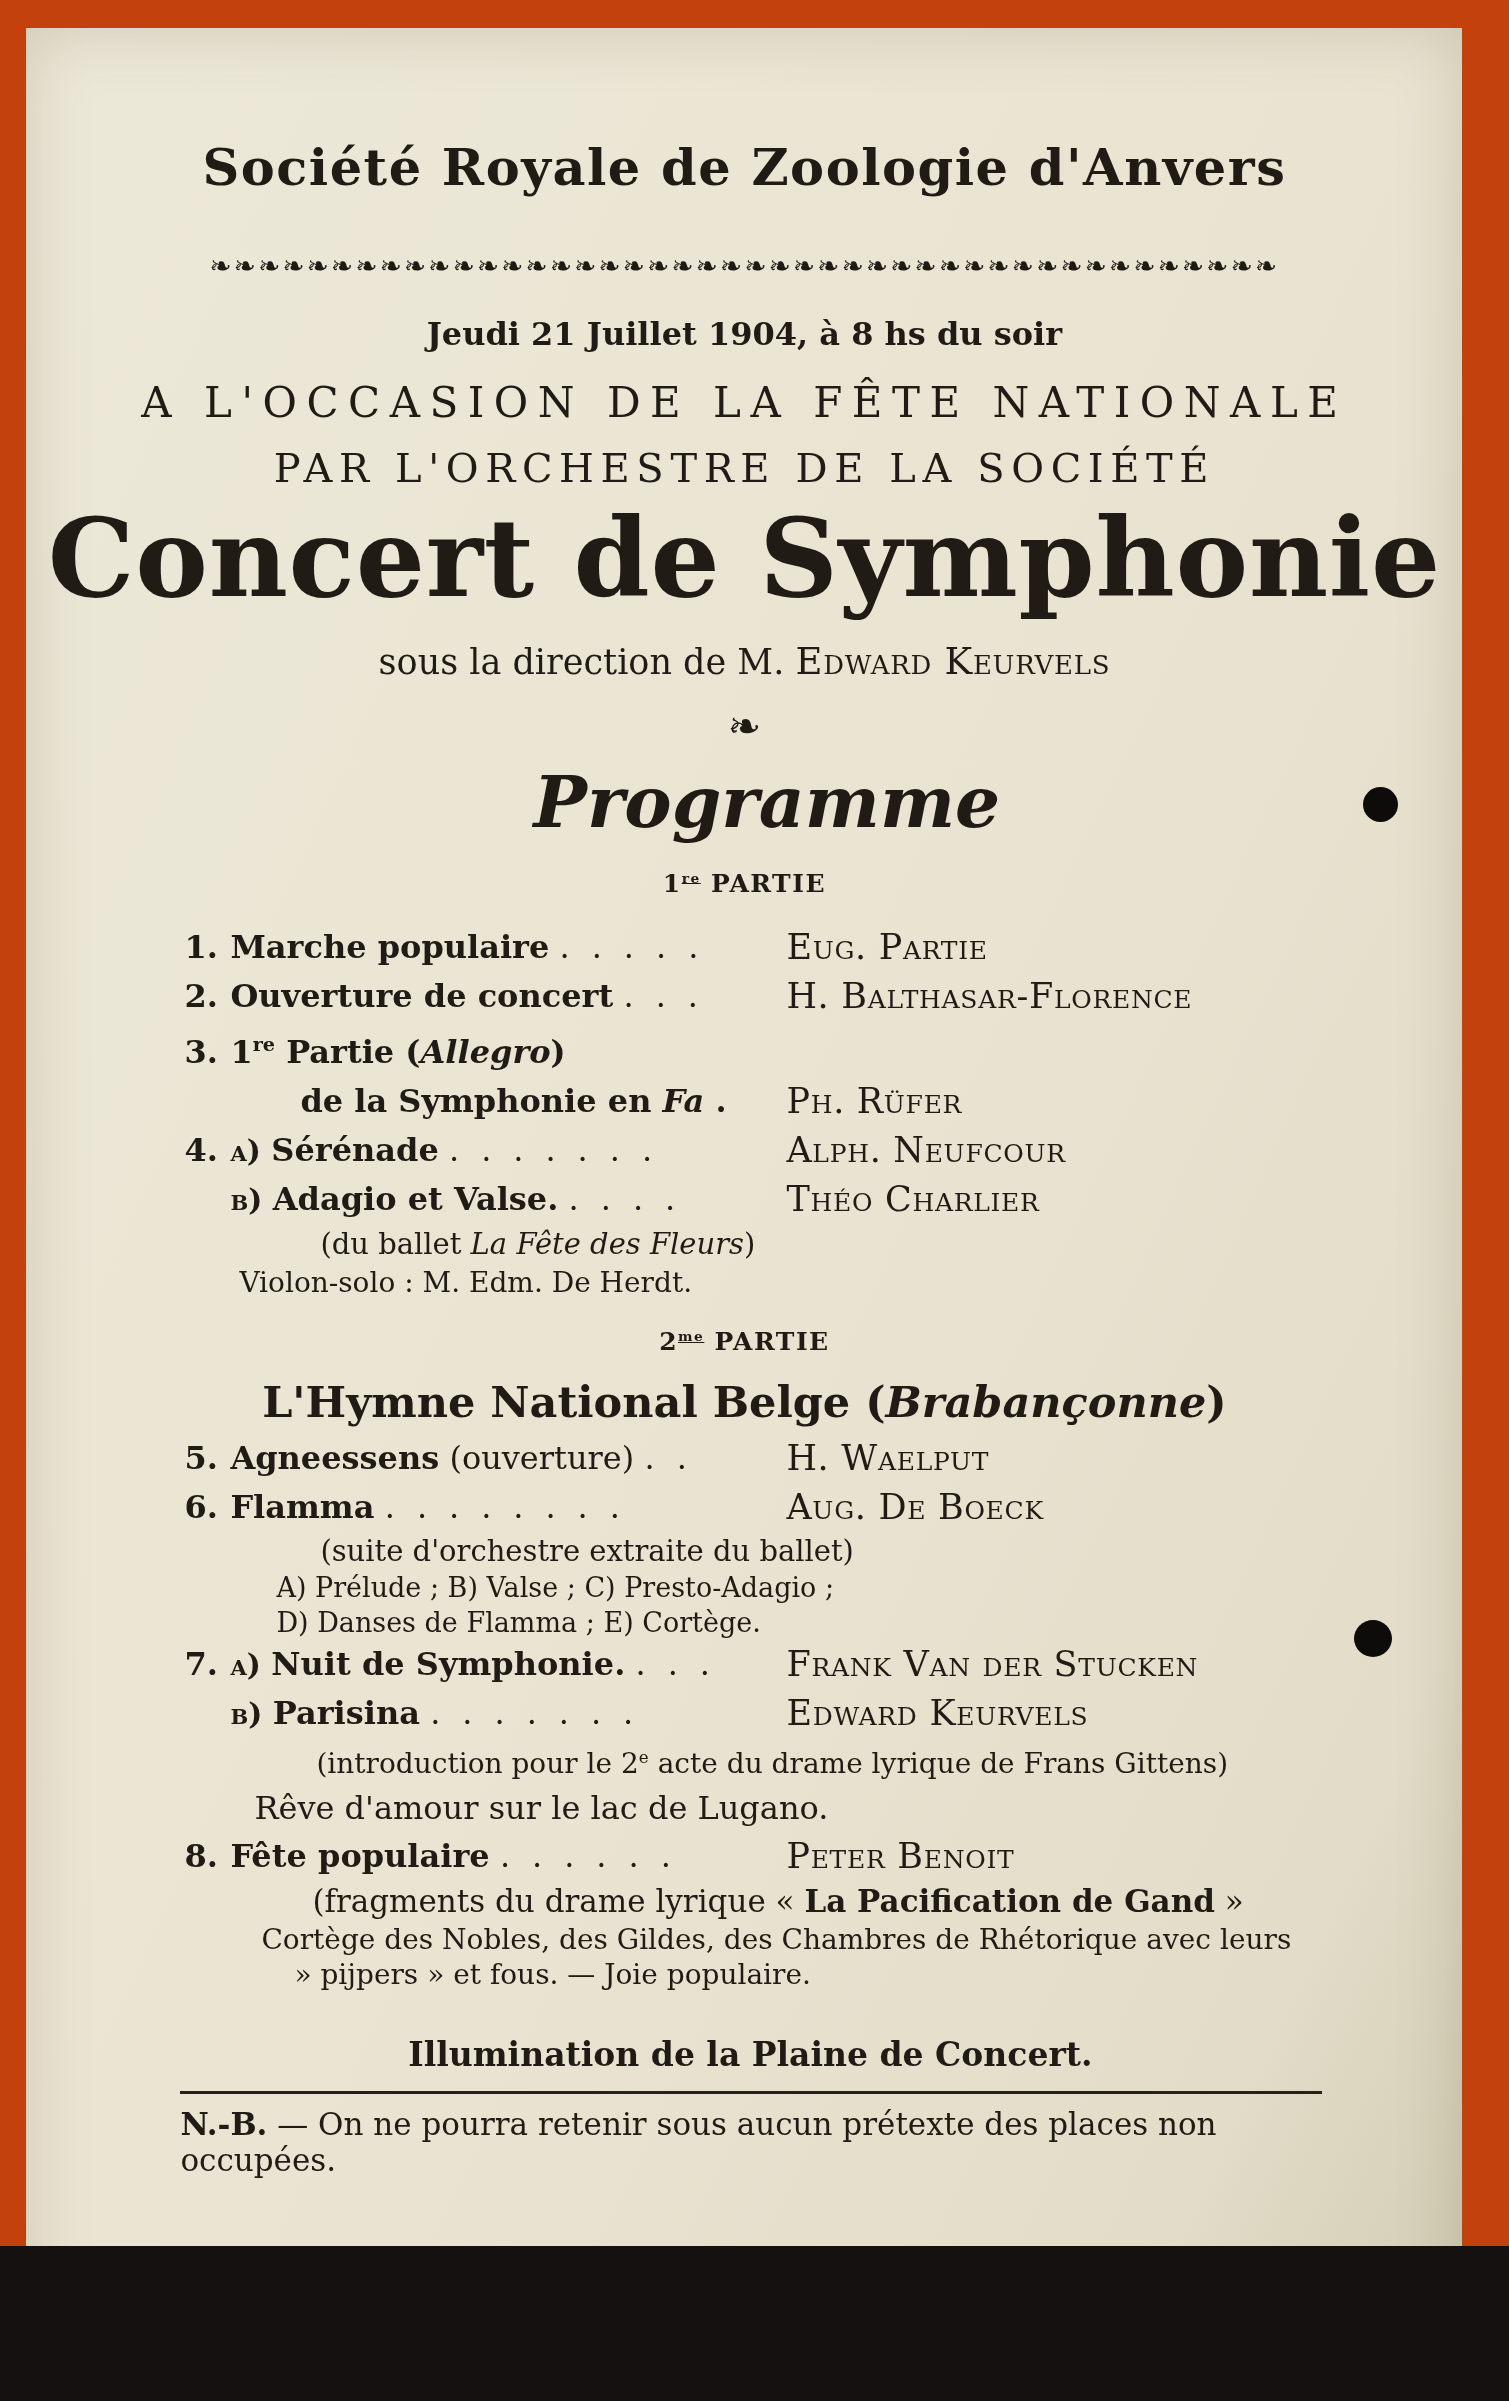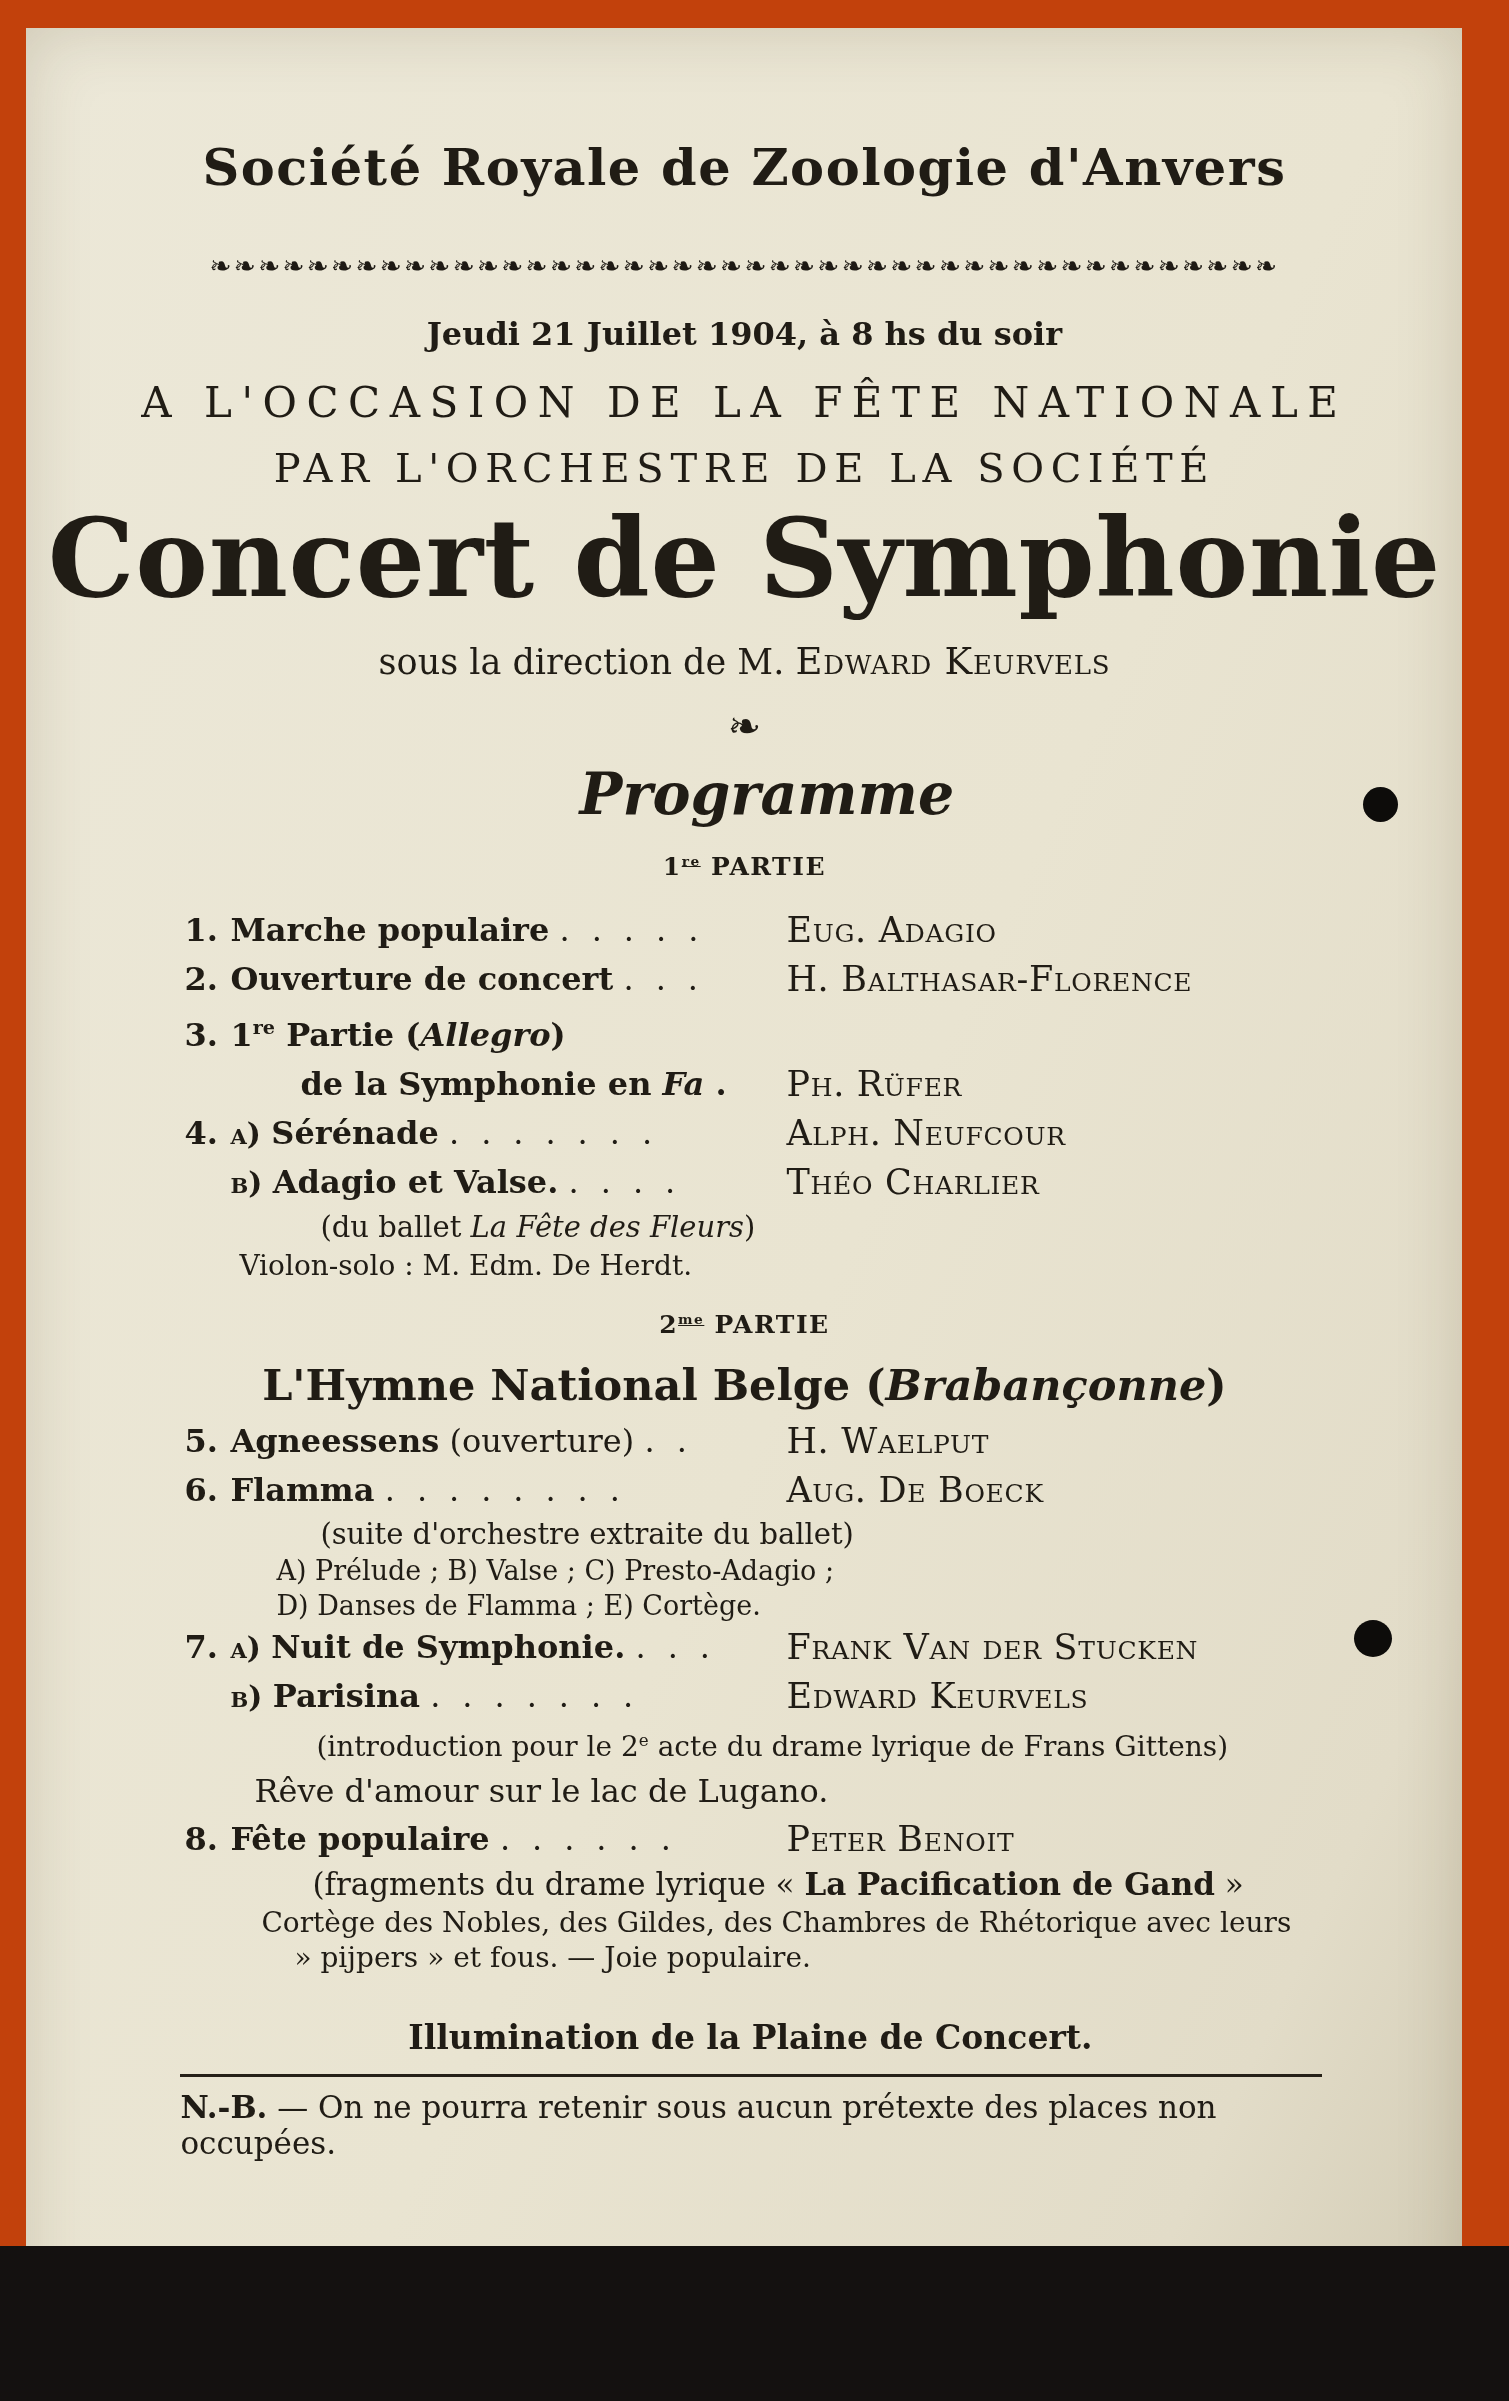--- a/index.html
+++ b/index.html
@@ -18,21 +18,21 @@
   .society { font-size:51px; font-weight:bold; letter-spacing:1.5px; }
   .ornament-row { margin-top:53px; font-size:26.4px; letter-spacing:2.2px; color:#1e1a14;
     font-family:"DejaVu Sans", sans-serif; }
   .datetime { margin-top:34px; font-size:32px; font-weight:bold; }
   .occasion { margin-top:25px; font-size:42px; letter-spacing:9.5px; }
   .main-title { margin-top:8.8px; font-size:109px; font-weight:bold; letter-spacing:0.7px; line-height:1.1; }
   .orchestra { margin-top:17.6px; font-size:40px; letter-spacing:6.6px; }
   .direction { margin-top:20.6px; font-size:35px; }
   .director { font-variant:small-caps; font-size:37px; letter-spacing:0.7px; }
   .fleuron { margin-top:20.6px; font-size:40px; font-family:"DejaVu Sans", sans-serif; }
-  .programme { margin-top:10.3px; font-size:57px; font-weight:bold; font-style:italic;padding-left:45px; }
+  .programme { margin-top:10.3px; font-size:71px; font-weight:bold; font-style:italic;padding-left:45px; }
   .part-label { margin-top:25px; font-size:25px; font-weight:bold; letter-spacing:1.5px; text-align:center; }
   .supu { font-size:55%; vertical-align:super; text-decoration:underline; }
   .supp { font-size:60%; vertical-align:super; }
   .plist { margin-top:25px; }
   .prow { position:relative; margin-left:158px; margin-right:62px; font-size:32px; line-height:49px; }
   .num { display:inline-block; width:46px; font-weight:bold; }
   .ptitle { font-weight:bold; }
   .pfx { font-variant:small-caps; font-weight:bold; font-size:30px; }
   .dots { word-spacing:11.8px; margin-left:10.3px; }
   .composer { position:absolute; left:602px; top:0; font-variant:small-caps; font-size:35px; letter-spacing:0.7px; white-space:nowrap; }
@@ -86,21 +86,21 @@
 
     <div class="part-label">
       <span>1</span><span class="supu">re</span>
       <span>PARTIE</span>
     </div>
 
     <div class="plist">
 
       <div class="prow">
         <span class="num">1.</span><span class="ptitle">Marche populaire</span><span class="dots">. . . . .</span>
-        <span class="composer">Eug. Adagio</span>
+        <span class="composer">Eug. Partie</span>
       </div>
 
       <div class="prow">
         <span class="num">2.</span><span class="ptitle">Ouverture de concert</span><span class="dots">. . .</span>
         <span class="composer">H. Balthasar-Florence</span>
       </div>
 
       <div class="prow">
         <span class="num">3.</span><span class="ptitle"><span>1</span><span class="supp">re</span><span> Partie (</span><span class="it">Allegro</span><span>)</span></span>
       </div>

